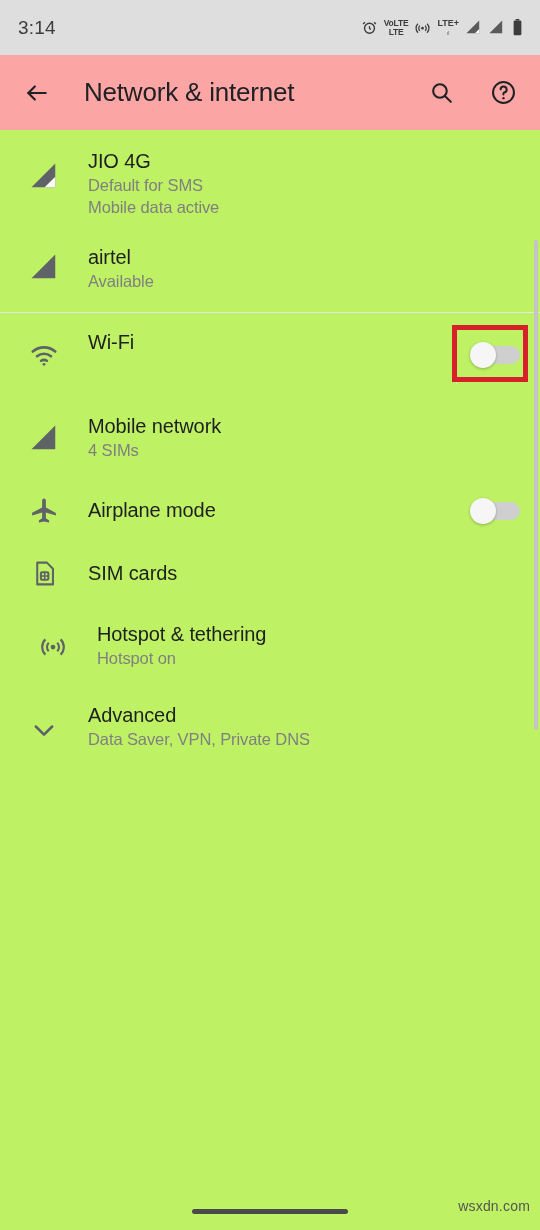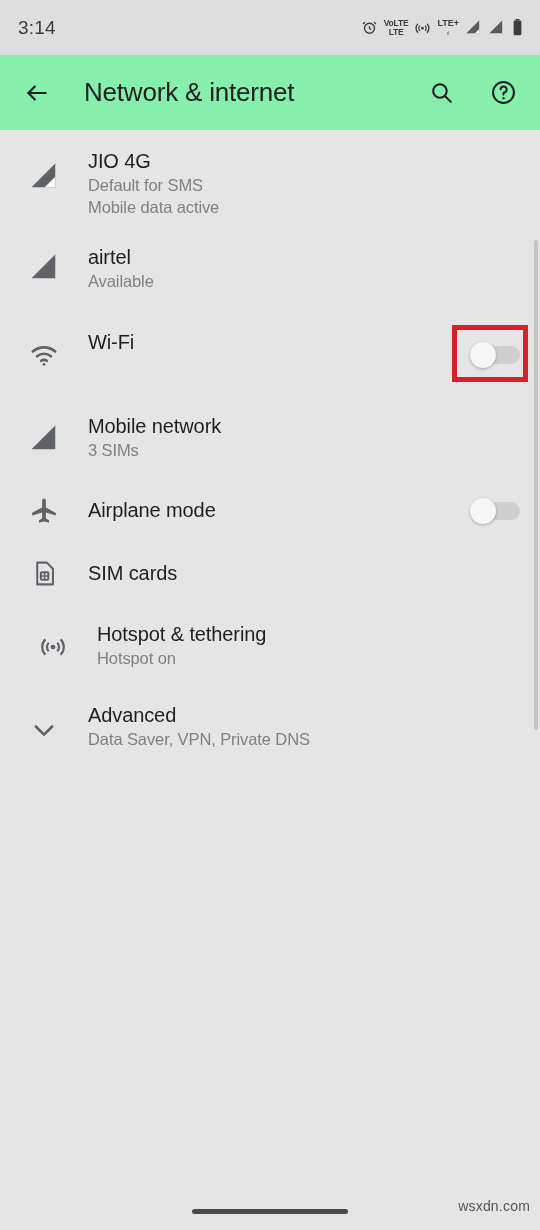--- a/index.html
+++ b/index.html
@@ -38,21 +38,21 @@
   .lte-txt {
     font-size:9px; line-height:9px; font-weight:bold;
     color:#3c3c3c; text-align:center;
   }
   .lte-sub { font-size:5px; line-height:6px; font-weight:normal; color:#5a5a5a;}
 
   
   .appbar {
     position:absolute; top:55px; left:0;
     width:540px; height:75px;
-    background:#86efac;
+    background:#fca5a5;
     display:flex; align-items:center;
     padding:0 20px 0 20px;
   }
   .appbar-title {
     font-size:26px; color:#202124;
     margin-left:30px; letter-spacing:-.2px;
     white-space:nowrap;
   }
   .appbar-actions {
     margin-left:auto; display:flex; align-items:center; gap:28px;
@@ -60,21 +60,21 @@
   .icon-btn {
     width:34px; height:34px;
     display:flex; align-items:center; justify-content:center;
     cursor:pointer;
   }
 
   
   .content {
     position:absolute; top:130px; left:0;
     width:540px; height:1100px;
-    background:#e5e5e5;
+    background:#bef264;
   }
   .row {
     position:relative;
     display:flex; align-items:flex-start;
     padding:0 20px 0 0;
     min-height:70px;
   }
   .row-icon {
     width:88px; flex:0 0 88px;
     display:flex; align-items:center; justify-content:center;
@@ -285,21 +285,21 @@
     </div>
 
     <div class="row" style="min-height:83px;">
       <div class="row-icon">
         <svg width="30" height="30" viewBox="0 0 24 24">
           <path d="M2 21 L21 2 L21 21 Z" fill="#5f6368"></path>
         </svg>
       </div>
       <div class="row-text" style="padding-top:17px;">
         <div class="row-title">Mobile network</div>
-        <div class="row-sub">3 SIMs</div>
+        <div class="row-sub">4 SIMs</div>
       </div>
     </div>
 
     <div class="row" style="min-height:63px;">
       <div class="row-icon">
         <svg width="30" height="30" viewBox="0 0 24 24">
           <path d="M12 2c.85 0 1.5.8 1.5 1.8v5.4l8 4.3v2.1l-8-2.4v4.6l2.6 1.8v1.6L12 20.4l-4.1.8v-1.6l2.6-1.8v-4.6l-8 2.4v-2.1l8-4.3V3.8C10.5 2.8 11.15 2 12 2z" fill="#5f6368"></path>
         </svg>
       </div>
       <div class="row-text" style="padding-top:18px;">

